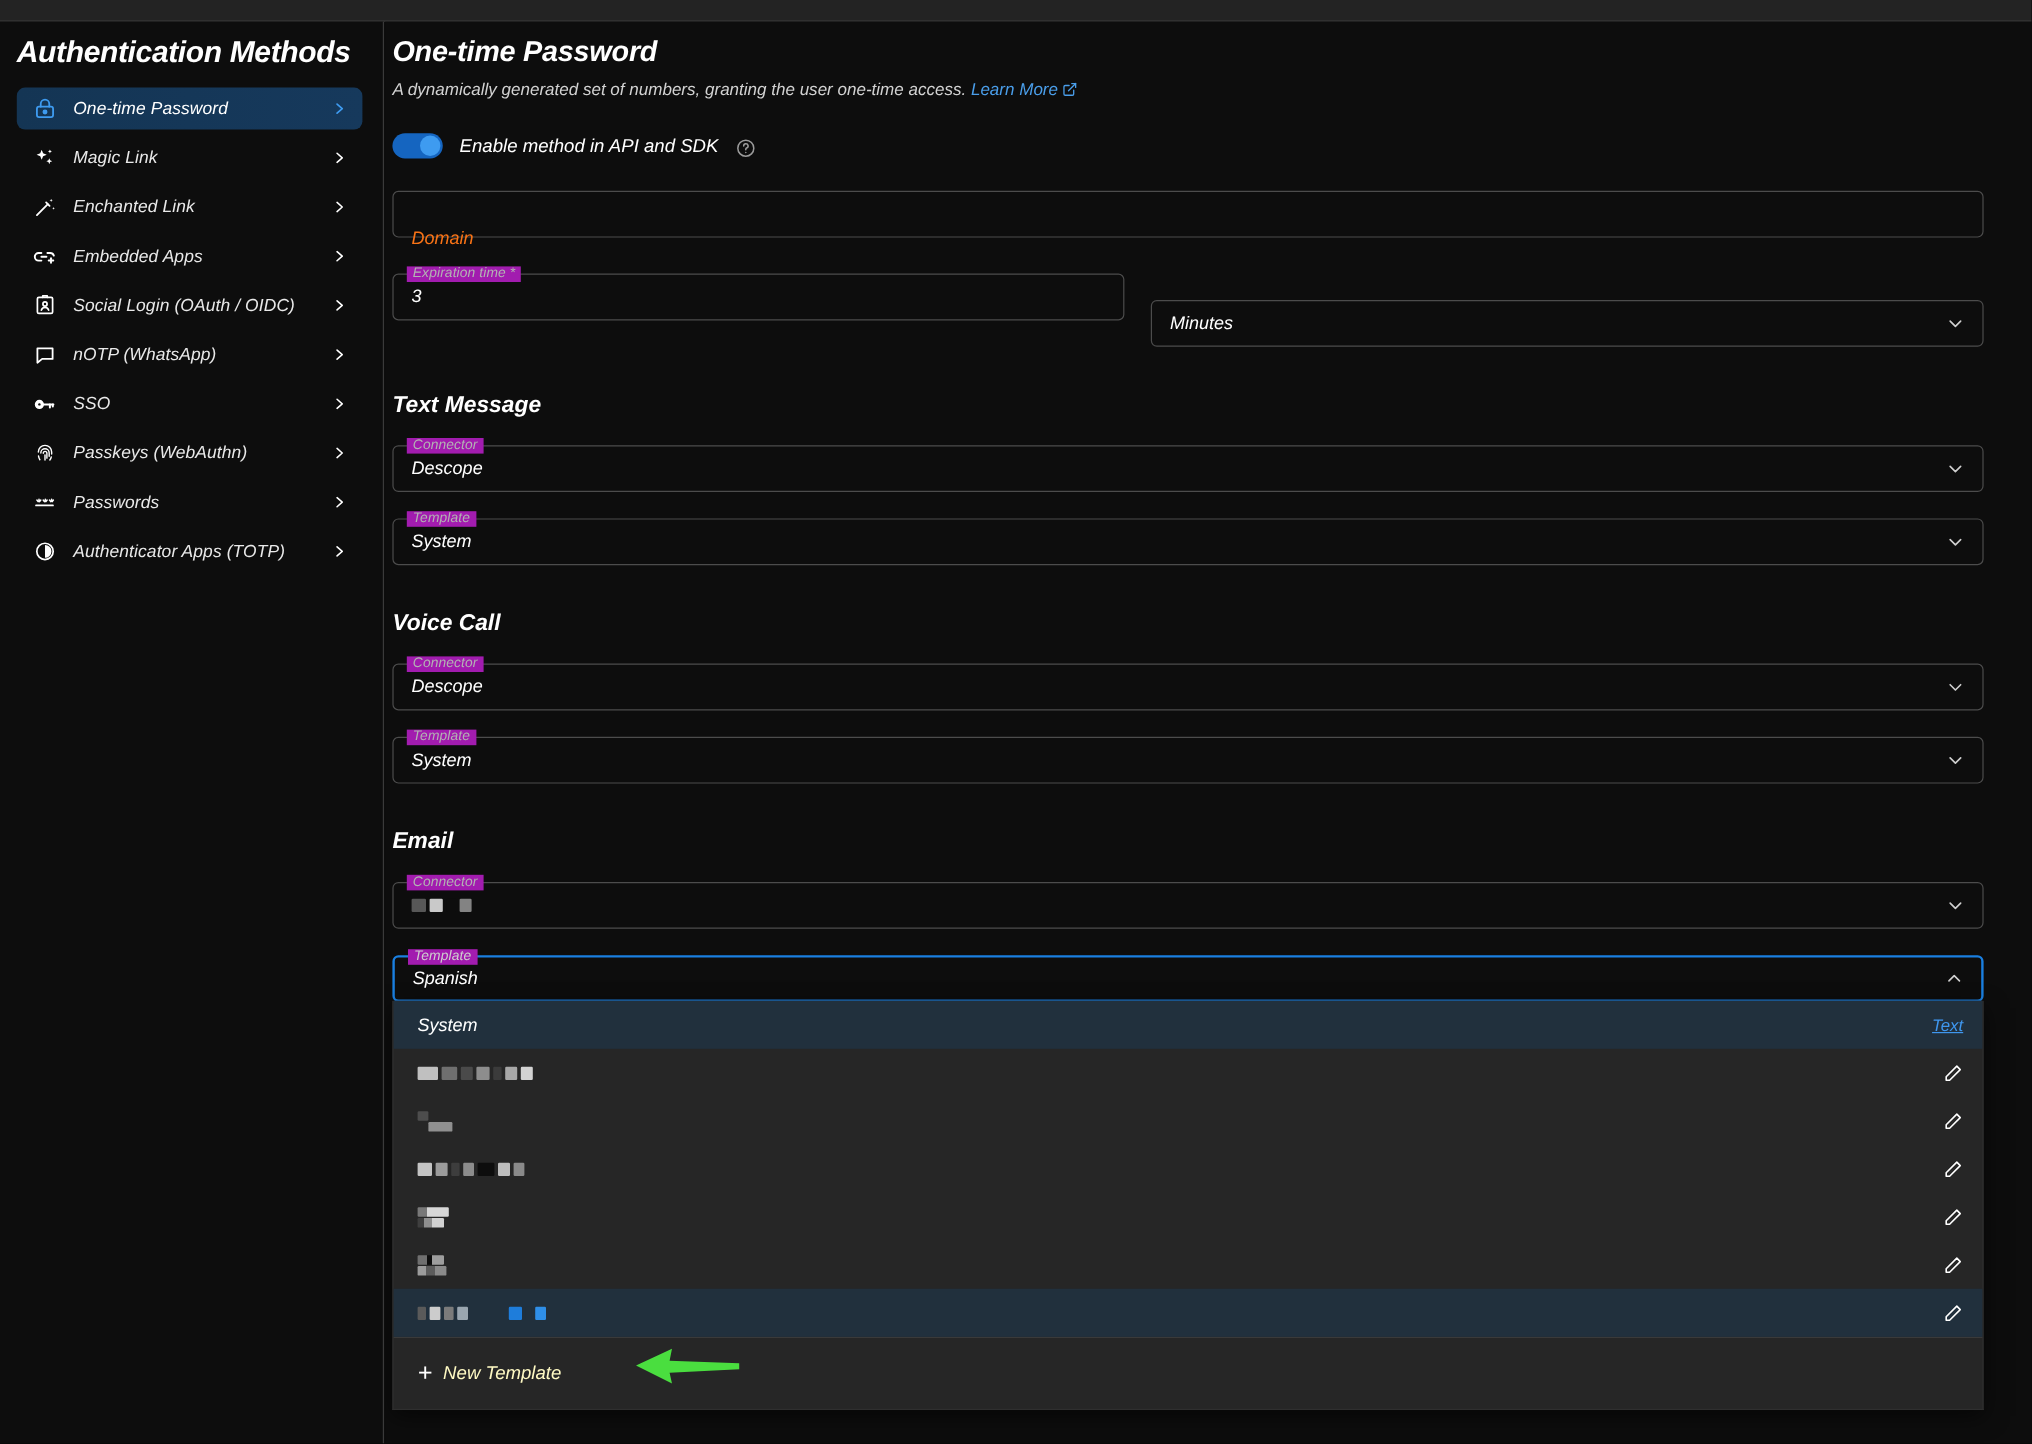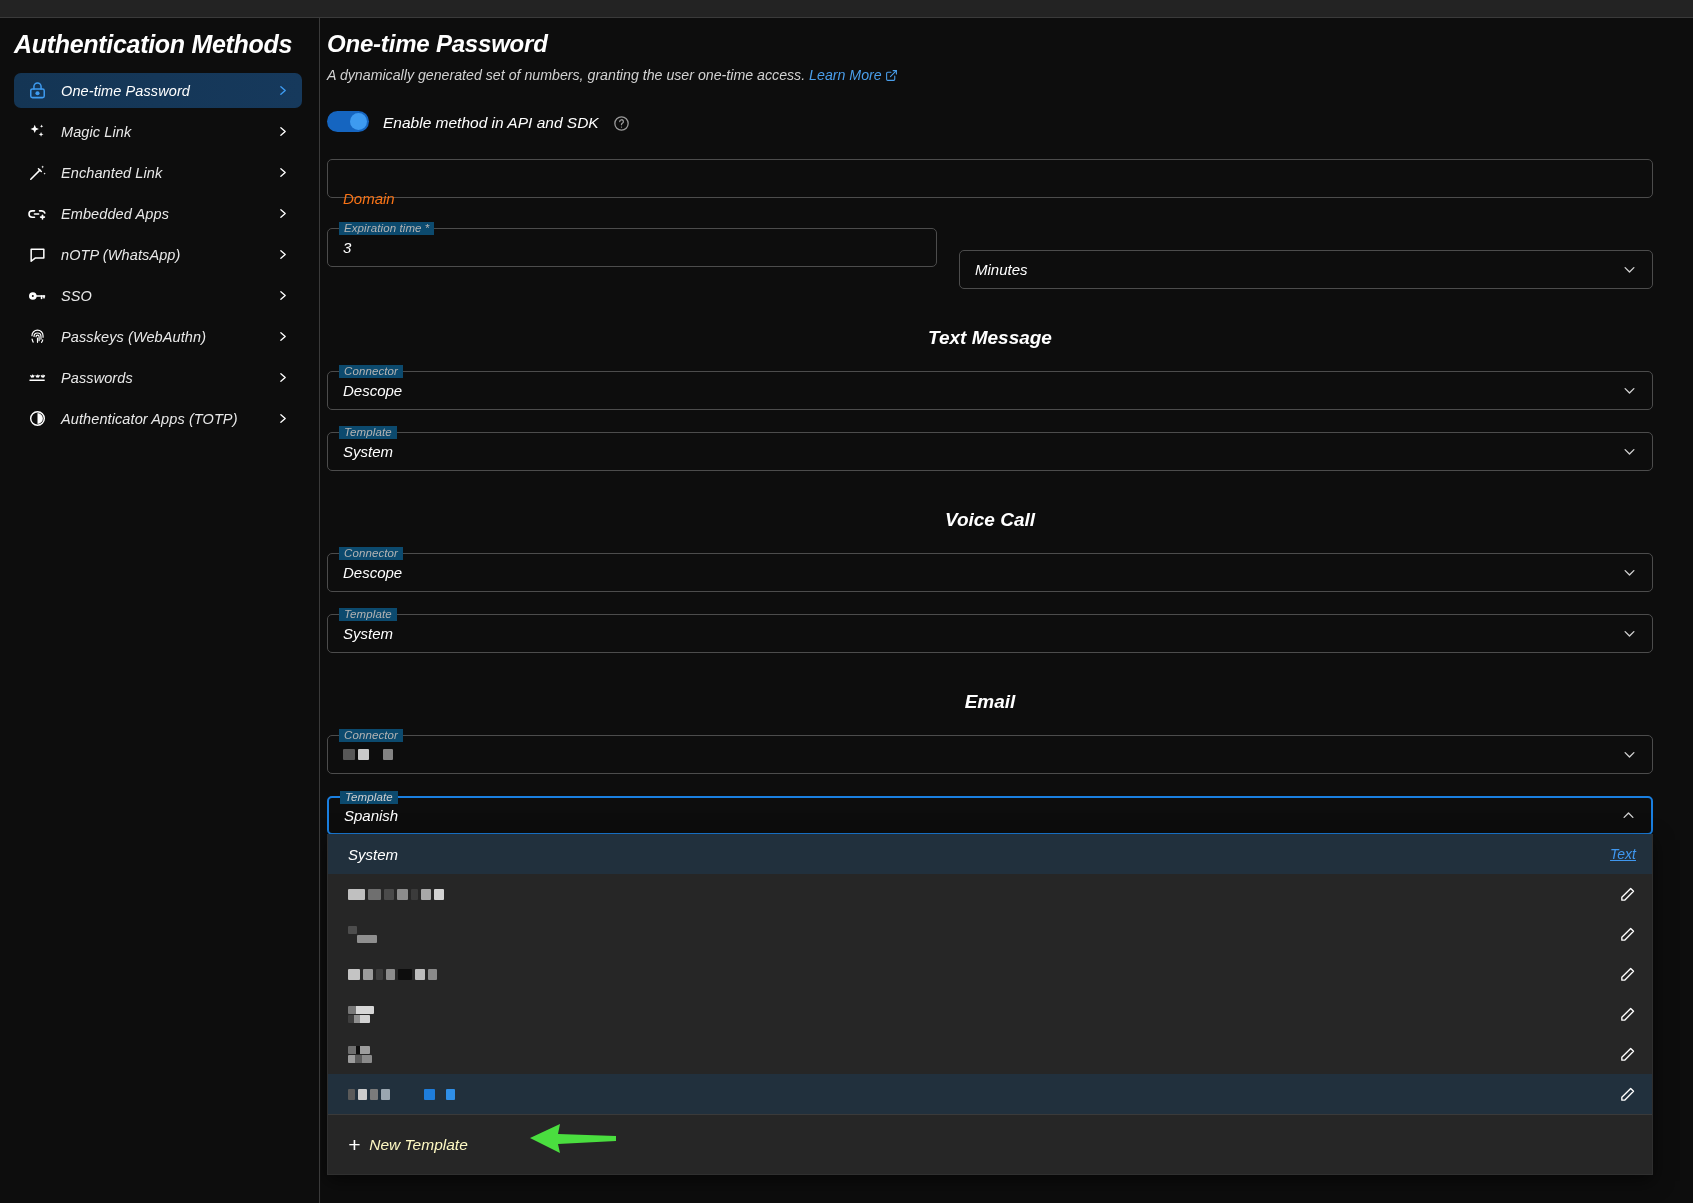--- a/index.html
+++ b/index.html
@@ -64,31 +64,31 @@
 
   
   .fld {
     position:relative; height:39px; margin-top:0;
     border:1px solid #4c4c4c; border-radius:5px; background:#0d0d0d;
     display:flex; align-items:center; padding: 0 15px;
   }
   .fld.focused { border:2px solid #1a7fe0; }
   .fld-legend {
     position:absolute; top:-7px; left:11px; padding: 0 5px;
-    background:#0c4a6e; color:#b3b3b3; font-size:11.5px; line-height:13px;
+    background:#a21caf; color:#b3b3b3; font-size:11.5px; line-height:13px;
     letter-spacing:0.1px;
   }
   .fld.focused .fld-legend { color:#cfcfcf; }
   .fld-val { color:#ffffff; font-size:15px; }
   .fld-val.placeholder { color:#f97316;margin-top:40px; }
   .caret { margin-left:auto; display:flex; align-items:center; cursor:pointer; }
 
   .row-2 { display:flex; gap:22px; margin-top:30px; }
 
-  .sect-title { color:#ffffff; font-size:19px; font-weight:700; margin-top:38px;text-align:center; }
+  .sect-title { color:#ffffff; font-size:19px; font-weight:700; margin-top:38px; }
   .sect-title + .fld { margin-top:22px; }
   .fld + .fld { margin-top:22px; }
 
   
   .redact { display:inline-flex; gap:3px; align-items:center; }
   .rb { display:inline-block; height:11px; border-radius:1px; }
 
   
   .dd {
     position:relative; margin-top:-1px; width:100%;
@@ -186,20 +186,36 @@
           </svg>
         </span>
         <span class="nav-label">Embedded Apps</span>
         <span class="nav-chev">
           <svg width="13" height="13" viewBox="0 0 24 24" fill="none" stroke="#ffffff" stroke-width="2.4" stroke-linecap="round" stroke-linejoin="round">
               <polyline points="9 5 17 12 9 19"></polyline>
             </svg>
         </span>
       </div>
 
+      <div class="nav-item">
+        <span class="nav-ico">
+          <svg width="19" height="19" viewBox="0 0 24 24" fill="none" stroke="#ffffff" stroke-width="1.8" stroke-linecap="round" stroke-linejoin="round">
+            <rect x="4" y="3.5" width="16" height="17" rx="1.6"></rect>
+              <path d="M9.6 3.5V2h4.8v1.5"></path>
+            <circle cx="12" cy="10.5" r="2.2"></circle>
+              <path d="M8.2 17c.5-2 1.9-3 3.8-3s3.3 1 3.8 3"></path>
+          </svg>
+        </span>
+        <span class="nav-label">Social Login (OAuth / OIDC)</span>
+        <span class="nav-chev">
+          <svg width="13" height="13" viewBox="0 0 24 24" fill="none" stroke="#ffffff" stroke-width="2.4" stroke-linecap="round" stroke-linejoin="round">
+              <polyline points="9 5 17 12 9 19"></polyline>
+            </svg>
+        </span>
+      </div>
 
       <div class="nav-item">
         <span class="nav-ico">
           <svg width="19" height="19" viewBox="0 0 24 24" fill="none" stroke="#ffffff" stroke-width="1.9" stroke-linecap="round" stroke-linejoin="round">
             <path d="M4 5.5h16v11H9l-5 4z"></path>
           </svg>
         </span>
         <span class="nav-label">nOTP (WhatsApp)</span>
         <span class="nav-chev">
           <svg width="13" height="13" viewBox="0 0 24 24" fill="none" stroke="#ffffff" stroke-width="2.4" stroke-linecap="round" stroke-linejoin="round">

